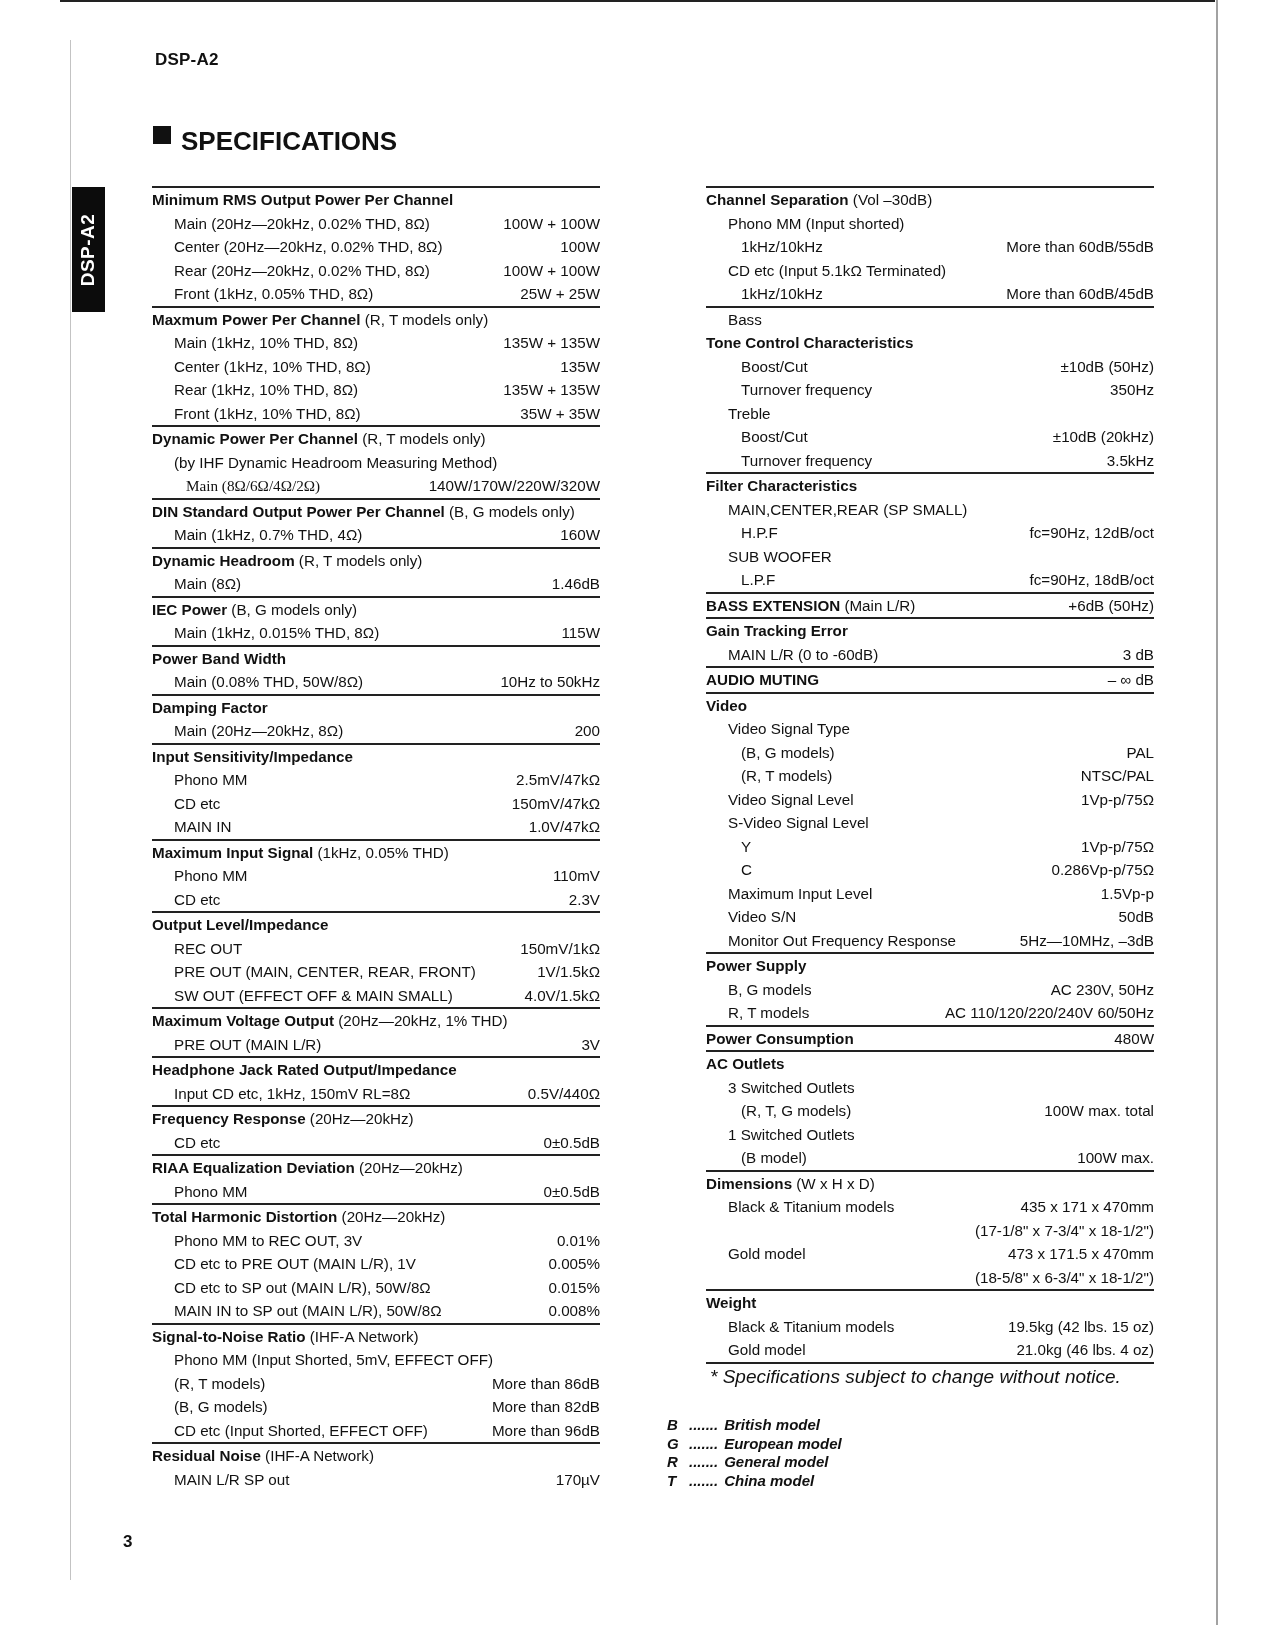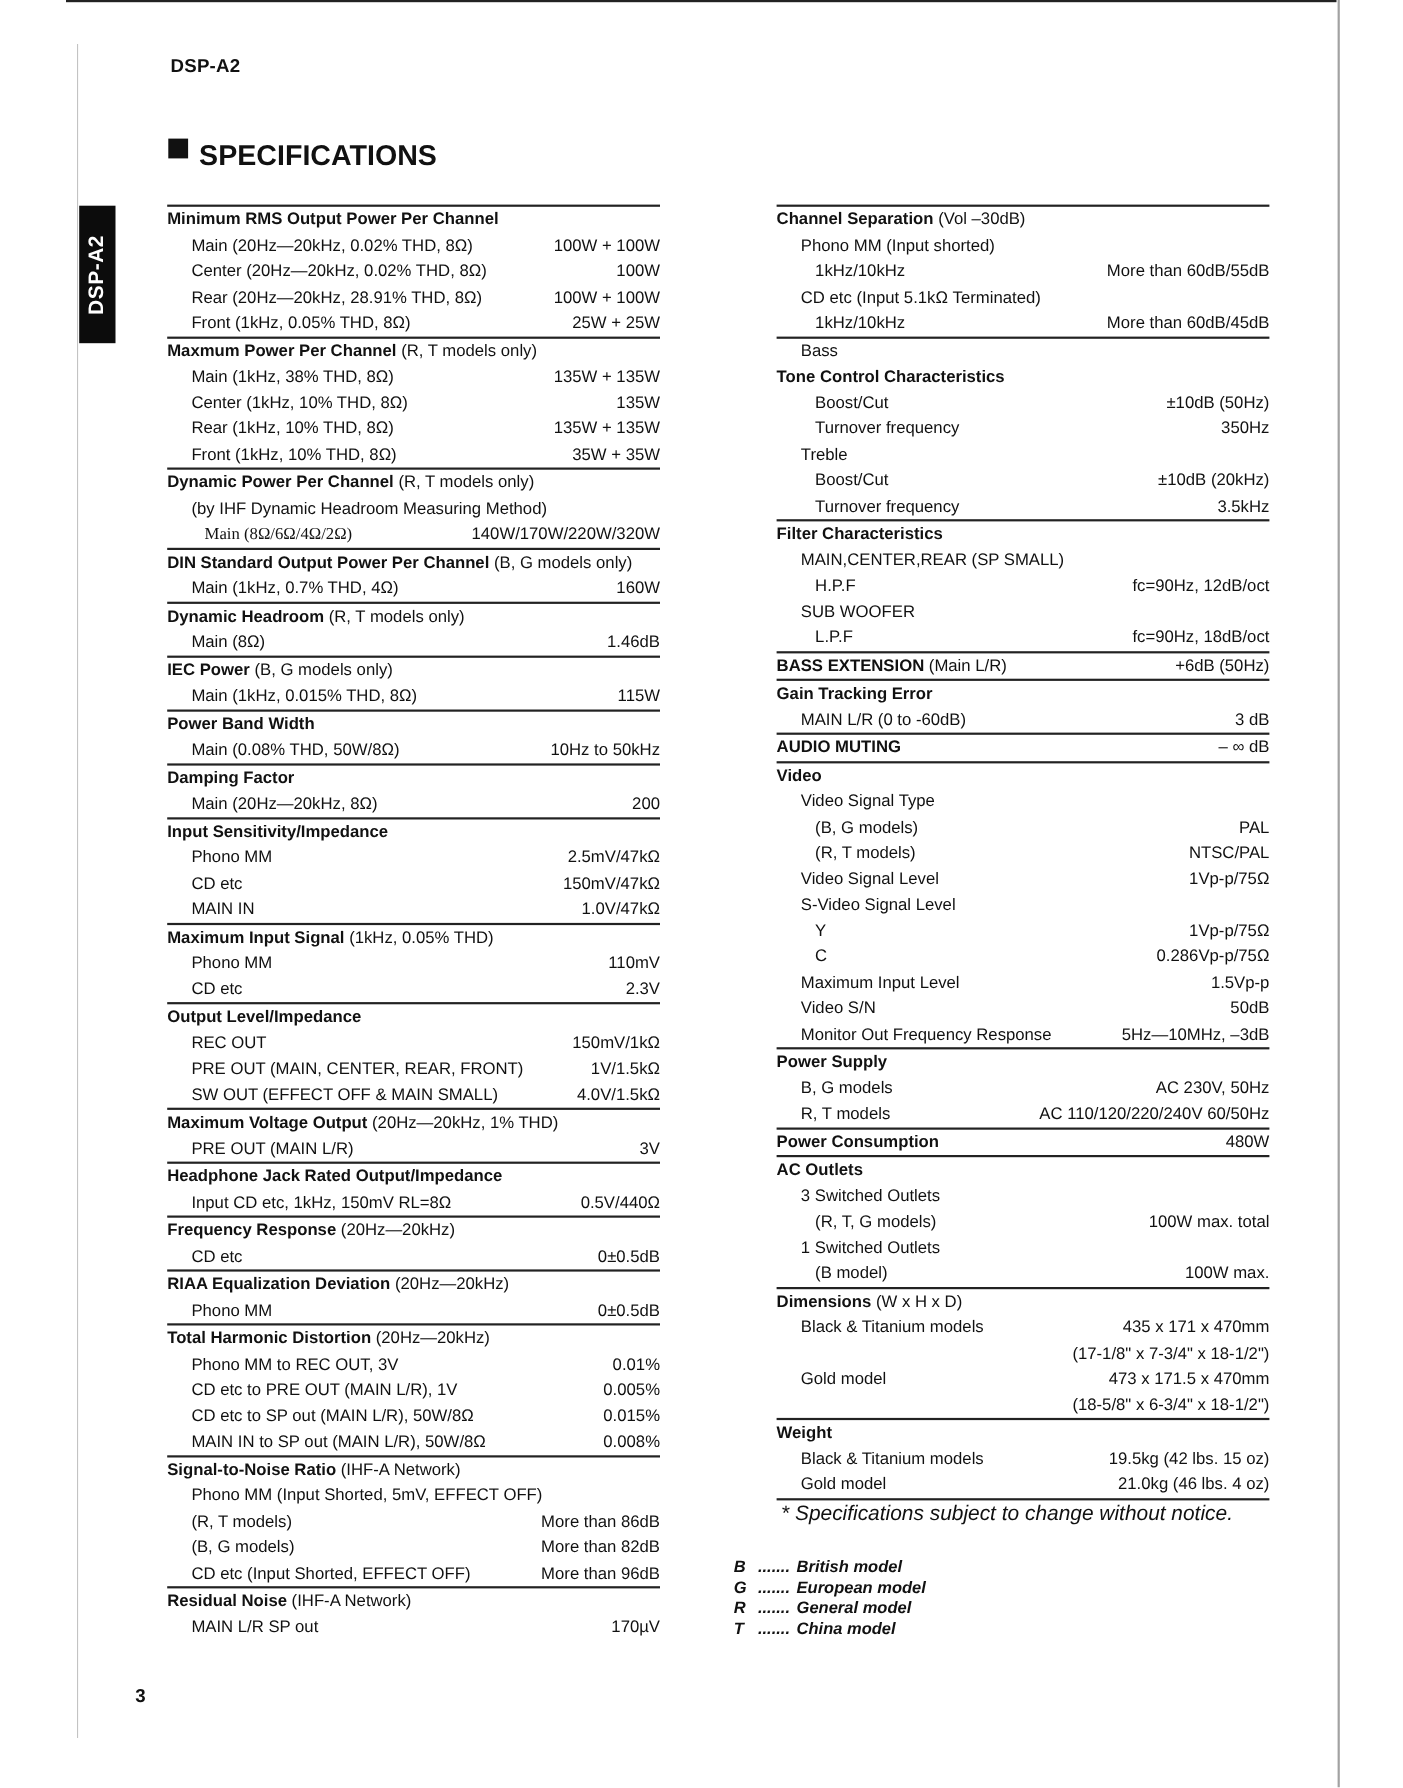--- a/index.html
+++ b/index.html
@@ -58,34 +58,34 @@
       </div>
       <div class="row lvl1">
         <span class="lbl">Main (20Hz—20kHz, 0.02% THD, 8Ω)</span>
         <span class="val">100W + 100W</span>
       </div>
       <div class="row lvl1">
         <span class="lbl">Center (20Hz—20kHz, 0.02% THD, 8Ω)</span>
         <span class="val">100W</span>
       </div>
       <div class="row lvl1">
-        <span class="lbl">Rear (20Hz—20kHz, 28.91% THD, 8Ω)</span>
+        <span class="lbl">Rear (20Hz—20kHz, 0.02% THD, 8Ω)</span>
         <span class="val">100W + 100W</span>
       </div>
       <div class="row lvl1">
         <span class="lbl">Front (1kHz, 0.05% THD, 8Ω)</span>
         <span class="val">25W + 25W</span>
       </div>
     </div>
     <div class="section">
       <div class="row lvl0">
         <span class="lbl"><b>Maxmum Power Per Channel</b><span> (R, T models only)</span></span>
       </div>
       <div class="row lvl1">
-        <span class="lbl">Main (1kHz, 38% THD, 8Ω)</span>
+        <span class="lbl">Main (1kHz, 10% THD, 8Ω)</span>
         <span class="val">135W + 135W</span>
       </div>
       <div class="row lvl1">
         <span class="lbl">Center (1kHz, 10% THD, 8Ω)</span>
         <span class="val">135W</span>
       </div>
       <div class="row lvl1">
         <span class="lbl">Rear (1kHz, 10% THD, 8Ω)</span>
         <span class="val">135W + 135W</span>
       </div>

